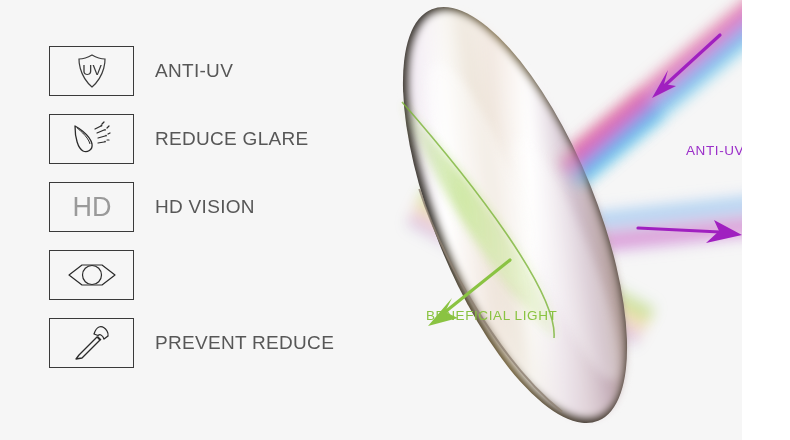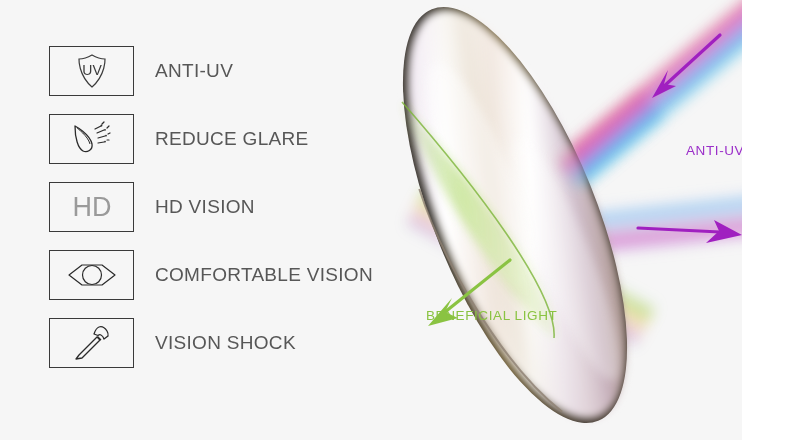--- a/index.html
+++ b/index.html
@@ -138,37 +138,36 @@
 
     <div class="feature-row">
       <div class="feature-icon-box">
         <span>
           <svg width="52" height="30" viewBox="0 0 52 30">
             <path d="M3 15 L16 5 L36 5 L49 15 L36 25 L16 25 Z" fill="none" stroke="#2b2b2b" stroke-width="1.2" stroke-linejoin="round"></path>
             <circle cx="26" cy="15" r="9.5" fill="none" stroke="#2b2b2b" stroke-width="1.2"></circle>
           </svg>
         </span>
       </div>
-      <div class="feature-label">COMFORTABLE VISION</div>
     </div>
 
     <div class="feature-row">
       <div class="feature-icon-box">
         <span>
           <svg width="44" height="40" viewBox="0 0 44 40">
 
             <path d="M6 36 L9 32 L27 14 L30 17 L12 35 Z" fill="none" stroke="#2b2b2b" stroke-width="1.3" stroke-linejoin="round"></path>
 
             <path d="M24 11 C24 11 26 5 29 4 C32 3 35 5 37 8 C38.5 10.5 38 13 38 13 L34 16
                      C34 16 33 13 31 12 C29.5 11.2 28 12.5 28 12.5 Z" fill="none" stroke="#2b2b2b" stroke-width="1.3" stroke-linejoin="round"></path>
             <path d="M27.5 13.5 L31 17" fill="none" stroke="#2b2b2b" stroke-width="1.3"></path>
           </svg>
         </span>
       </div>
-      <div class="feature-label">VISION SHOCK</div>
+      <div class="feature-label">PREVENT REDUCE</div>
     </div>
   </div>
 
   <div id="illustration">
     <svg width="400" height="440" viewBox="0 0 400 440">
       <defs>
 
         <filter id="softblur" x="-60%" y="-60%" width="220%" height="220%">
           <feGaussianBlur stdDeviation="7"></feGaussianBlur>
         </filter>

